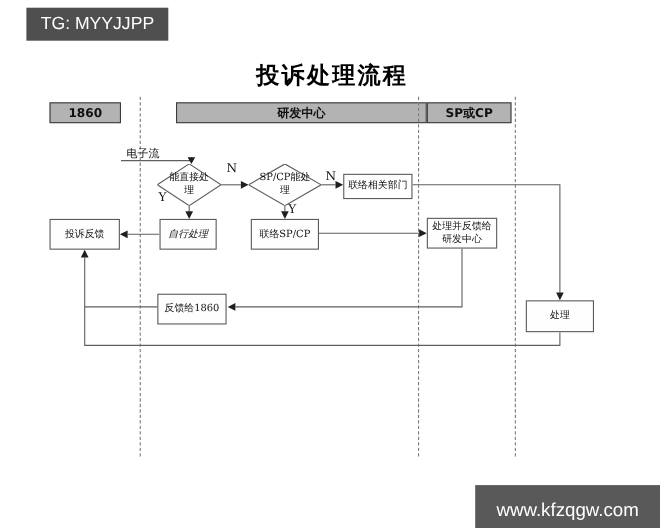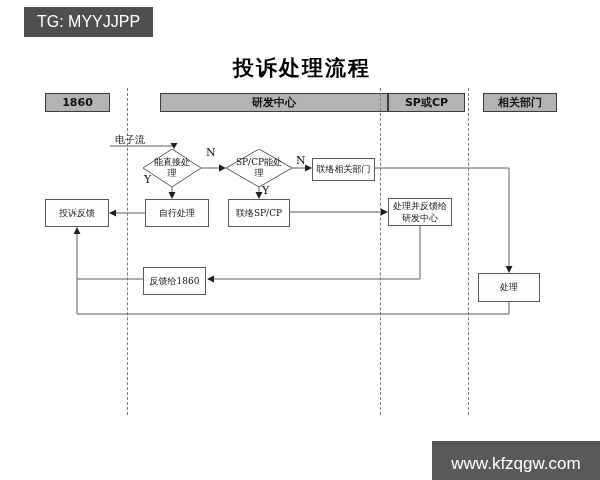--- a/index.html
+++ b/index.html
@@ -26,21 +26,21 @@
   
   .lane-sep{position:absolute;top:88px;height:327px;width:0;border-left:1px dashed #7c7c7c;}
   #sep-1{left:127px;} #sep-2{left:380px;} #sep-3{left:468px;}
   
   .node{position:absolute;background:#fefefe;border:1px solid #5a5a5a;box-sizing:border-box;
     display:flex;align-items:center;justify-content:center;text-align:center;font-size:9px;
     line-height:1.35;color:#111;font-family:"DejaVu Serif",serif;}
   .node span{display:block;}
   #n-user{left:46px;top:132px;width:64px;height:30px;}
   #n-feedback{left:45px;top:199px;width:64px;height:28px;}
-  #n-self{left:145px;top:199px;width:64px;height:28px;}
+  #n-self{left:145px;top:199px;width:52px;height:28px;font-style:italic;}
   #n-contact-sp{left:228px;top:199px;width:62px;height:28px;}
   #n-contact-dept{left:312px;top:158px;width:63px;height:23px;}
   #n-handle-fb{left:388px;top:198px;width:64px;height:28px;}
   #n-fb1860{left:143px;top:267px;width:63px;height:28px;}
   #n-handle{left:478px;top:273px;width:62px;height:29px;}
   #n-user span{width:58px;} #n-handle-fb span{width:58px;}
   
   .diamond{position:absolute;display:flex;align-items:center;justify-content:center;
     text-align:center;font-size:9px;line-height:1.2;color:#111;font-family:"DejaVu Serif",serif;}
   .diamond svg{position:absolute;left:0;top:0;}
@@ -76,23 +76,20 @@
   <div class="page-title">投诉处理流程</div>
 
   <div class="lane-hdr" id="lane-1860">
     <span>1860</span>
   </div>
   <div class="lane-hdr" id="lane-rd">
     <span>研发中心</span>
   </div>
   <div class="lane-hdr" id="lane-sp">
     <span>SP或CP</span>
-  </div>
-  <div class="lane-hdr" id="lane-dept">
-    <span>相关部门</span>
   </div>
 
   <div class="lane-sep" id="sep-1"></div>
   <div class="lane-sep" id="sep-2"></div>
   <div class="lane-sep" id="sep-3"></div>
 
   <svg class="connectors" viewBox="0 0 600 480" fill="none" stroke="#5f5f5f" stroke-width="1">
     <path d="M110 146 H174 V143"></path>
     <path d="M201 168 H219"></path>
     <path d="M172 187 V192"></path>

